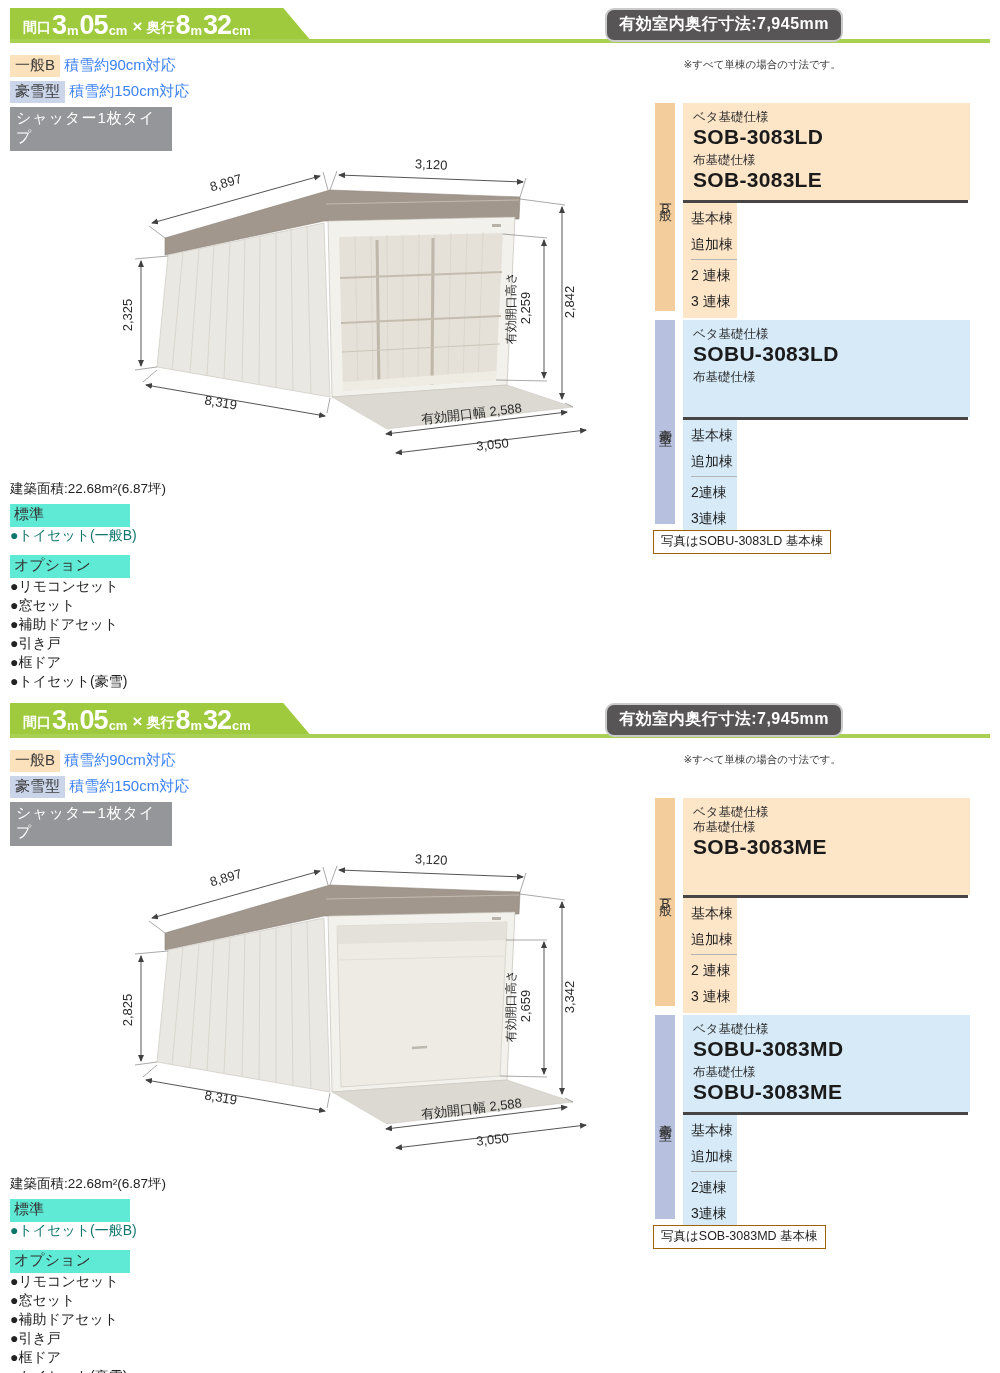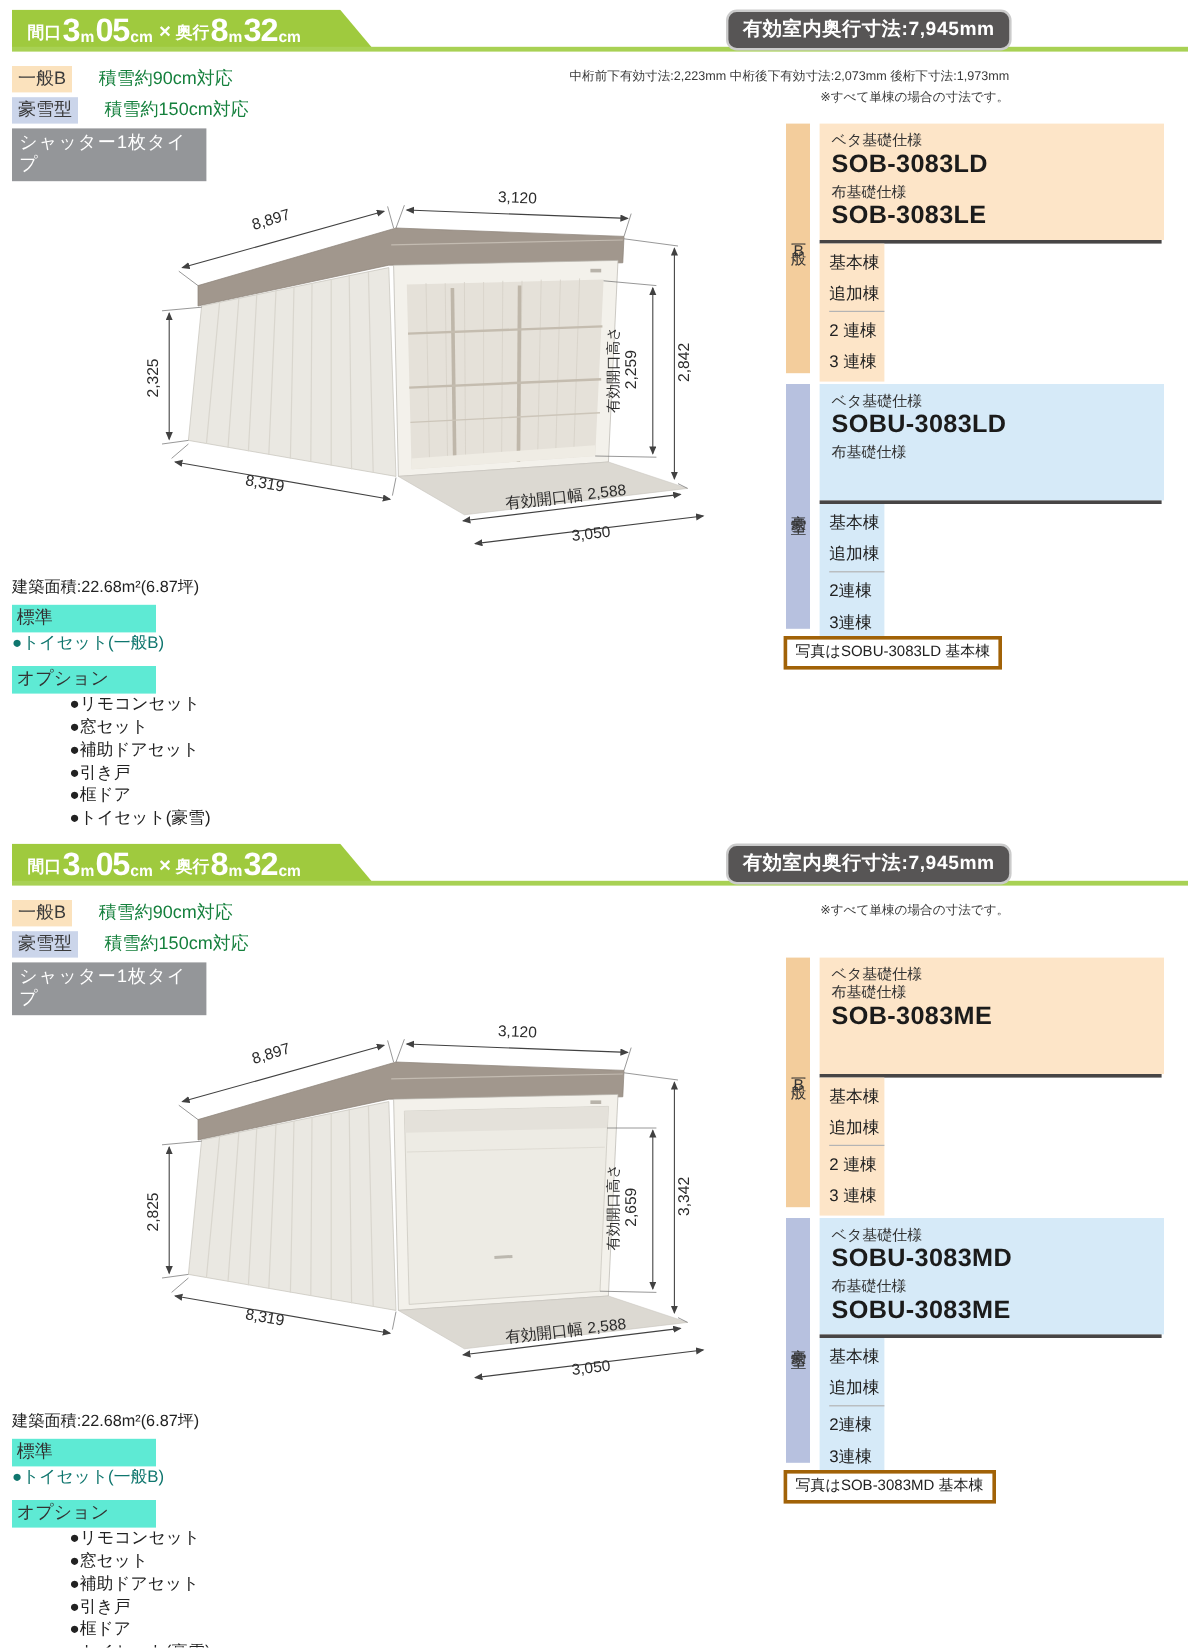--- a/index.html
+++ b/index.html
@@ -17,21 +17,21 @@
   .underline{position:absolute;left:10px;top:39px;width:980px;height:4px;background:#a8d154;}
   
   .badge{position:absolute;right:30px;top:8px;background:#575555;color:#fff;font-size:16px;font-weight:bold;
          padding:4px 12px 5px 12px;border-radius:9px;border:2px solid #cbcbcb;letter-spacing:0.5px;}
   .notes{position:absolute;right:32px;top:56px;text-align:right;font-size:10.5px;line-height:1.6;color:#3a3a3a;}
   
   .spec{position:absolute;left:10px;height:18px;font-size:15px;white-space:nowrap;}
   .spec.r1{top:55px;} .spec.r2{top:81px;}
   .spec-badge{display:inline-block;padding:1px 5px 2px 5px;color:#3a3a3a;}
   .spec-badge.peach{background:#fbe2bd;} .spec-badge.blue{background:#cbd5ea;}
-  .spec-text{margin-left:18px;color:#15803d;}
+  .spec-text{margin-left:0;color:#3b82f6;}
   .shutter{position:absolute;left:10px;top:107px;width:150px;background:#949699;color:#fff;
            font-size:15px;padding:2px 6px 4px 6px;letter-spacing:1px;}
   
   .drawing{position:absolute;left:115px;top:145px;}
   .drawing text{font-size:13px;fill:#2b2b2b;}
   .drawing text.small{font-size:12px;}
   .dim{stroke:#414141;stroke-width:0.9;fill:none;}
   .ext{stroke:#6f6f6f;stroke-width:0.6;fill:none;}
   
   .vtab{position:absolute;left:655px;width:20px;writing-mode:vertical-rl;text-orientation:upright;
@@ -39,29 +39,29 @@
   .vtab.peach-t{background:#f3cd9c;} .vtab.blue-t{background:#b7c1df;}
   .models{position:absolute;left:683px;width:287px;height:97px;box-sizing:border-box;padding:7px 0 0 10px;}
   .models.peach-b{background:#fde5c8;} .models.blue-b{background:#d6eaf8;}
   .mlabel{font-size:12.5px;color:#333;line-height:15px;}
   .mname{font-size:21px;font-weight:bold;color:#1b1b1b;line-height:24px;margin-bottom:4px;letter-spacing:0.3px;}
   .dark-div{position:absolute;left:683px;width:285px;height:2.5px;background:#474545;}
   .items{position:absolute;left:683px;width:54px;box-sizing:border-box;padding:2px 0 4px 8px;}
   .items.peach-b{background:#fde5c8;} .items.blue-b{background:#d6eaf8;}
   .irow{font-size:14px;color:#222;line-height:26px;white-space:nowrap;}
   .light-div{width:46px;height:1px;background:#b4b4b4;margin:2px 0;}
-  .caption{position:absolute;left:653px;background:#fff;border:3px solid #a16207;font-size:12.5px;
+  .caption{position:absolute;left:653px;background:#fff;border:1px solid #a16207;font-size:12.5px;
            padding:2px 7px 3px 7px;color:#222;white-space:nowrap;}
   
   .area{position:absolute;left:10px;top:480px;font-size:13.5px;color:#222;}
   .gbar{position:absolute;left:10px;width:120px;background:#5eead4;font-size:15px;color:#333;
         padding:1px 0 3px 4px;box-sizing:border-box;}
   .gbar.std{top:504px;} .gbar.opt{top:555px;}
   .gitem{position:absolute;left:10px;top:527px;font-size:14px;color:#0f766e;}
-  .optlist{position:absolute;left:10px;top:577px;font-size:14px;line-height:19px;color:#222;margin-left:48px;}
+  .optlist{position:absolute;left:10px;top:577px;font-size:14px;line-height:19px;color:#222;}
 </style>
 </head>
 <body>
 
 <div class="sec" style="top:0">
   <div class="banner">
     <span class="bs">間口</span>
     <span class="bl">3</span>
     <span class="bm">m</span>
     <span class="bl">05</span>
@@ -69,21 +69,20 @@
     <span class="bx">×</span>
     <span class="bs">奥行</span>
     <span class="bl">8</span>
     <span class="bm">m</span>
     <span class="bl">32</span>
     <span class="bm">cm</span>
   </div>
   <div class="underline"></div>
   <div class="badge">有効室内奥行寸法:7,945mm</div>
   <div class="notes">
-    <div>中桁前下有効寸法:2,223mm 中桁後下有効寸法:2,073mm 後桁下寸法:1,973mm</div>
     <div>※すべて単棟の場合の寸法です。</div>
   </div>
   <div class="spec r1">
     <span class="spec-badge peach">一般B</span>
     <span class="spec-text">積雪約90cm対応</span>
   </div>
   <div class="spec r2">
     <span class="spec-badge blue">豪雪型</span>
     <span class="spec-text">積雪約150cm対応</span>
   </div>

